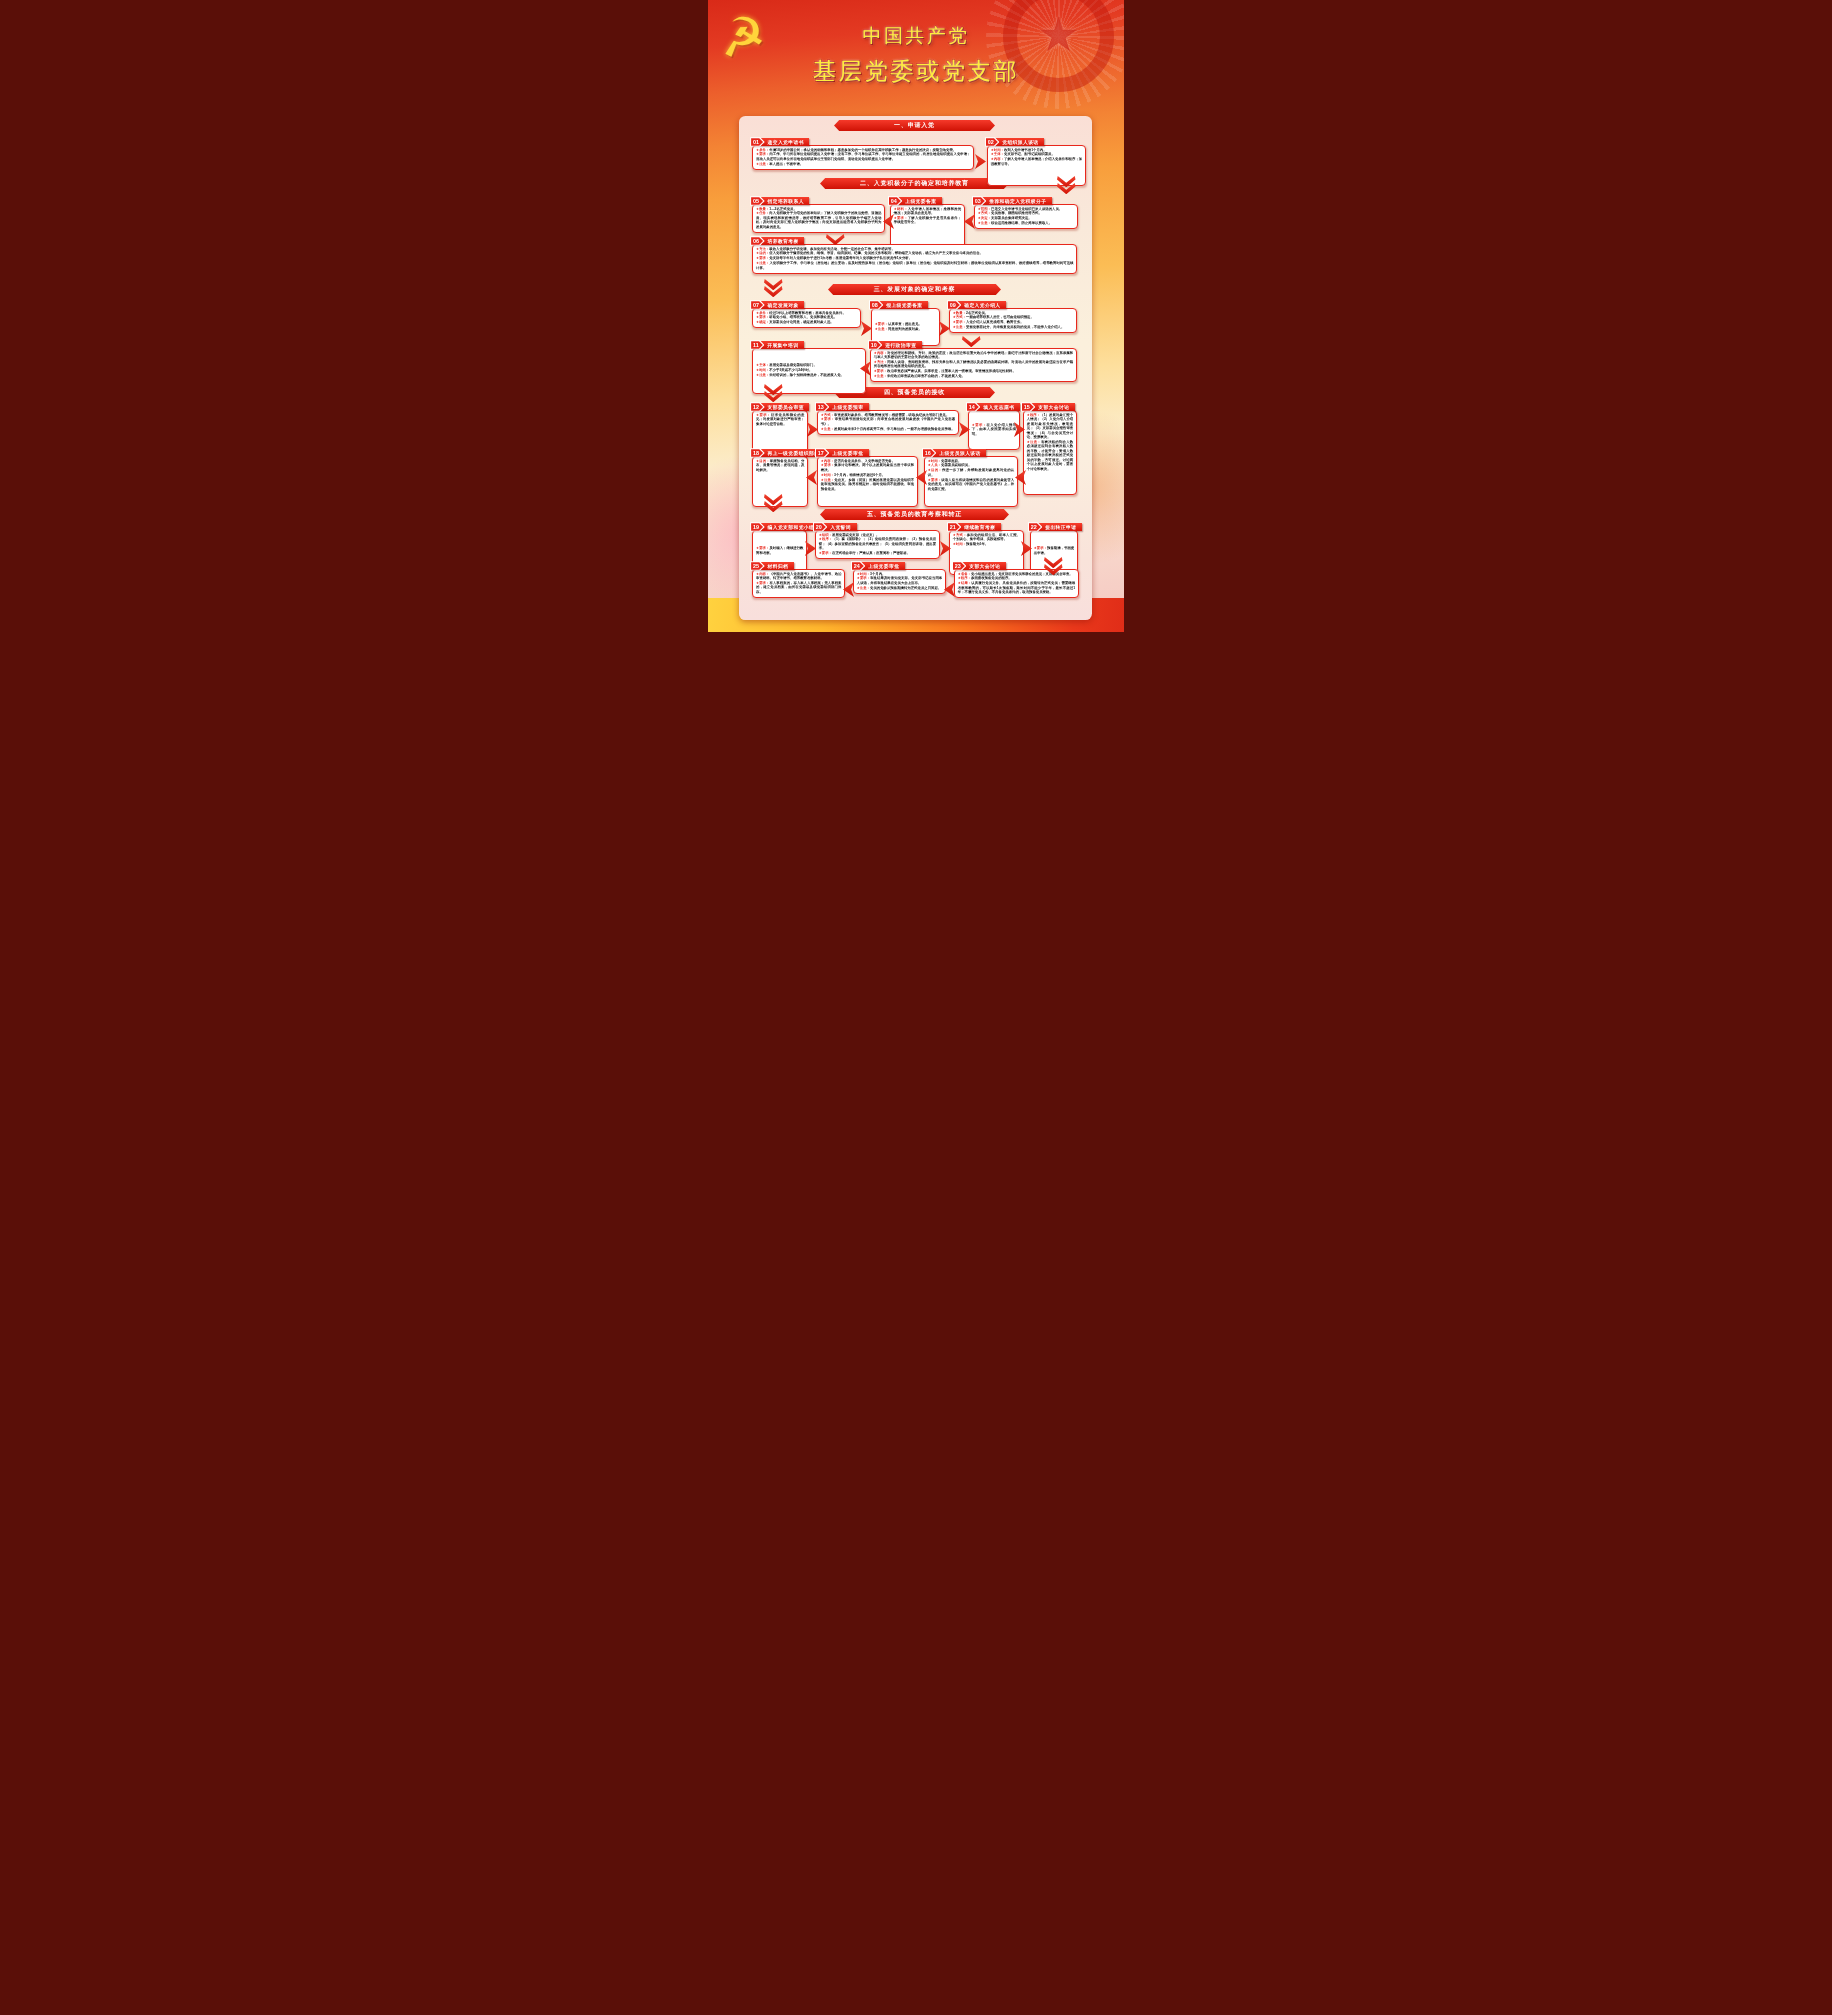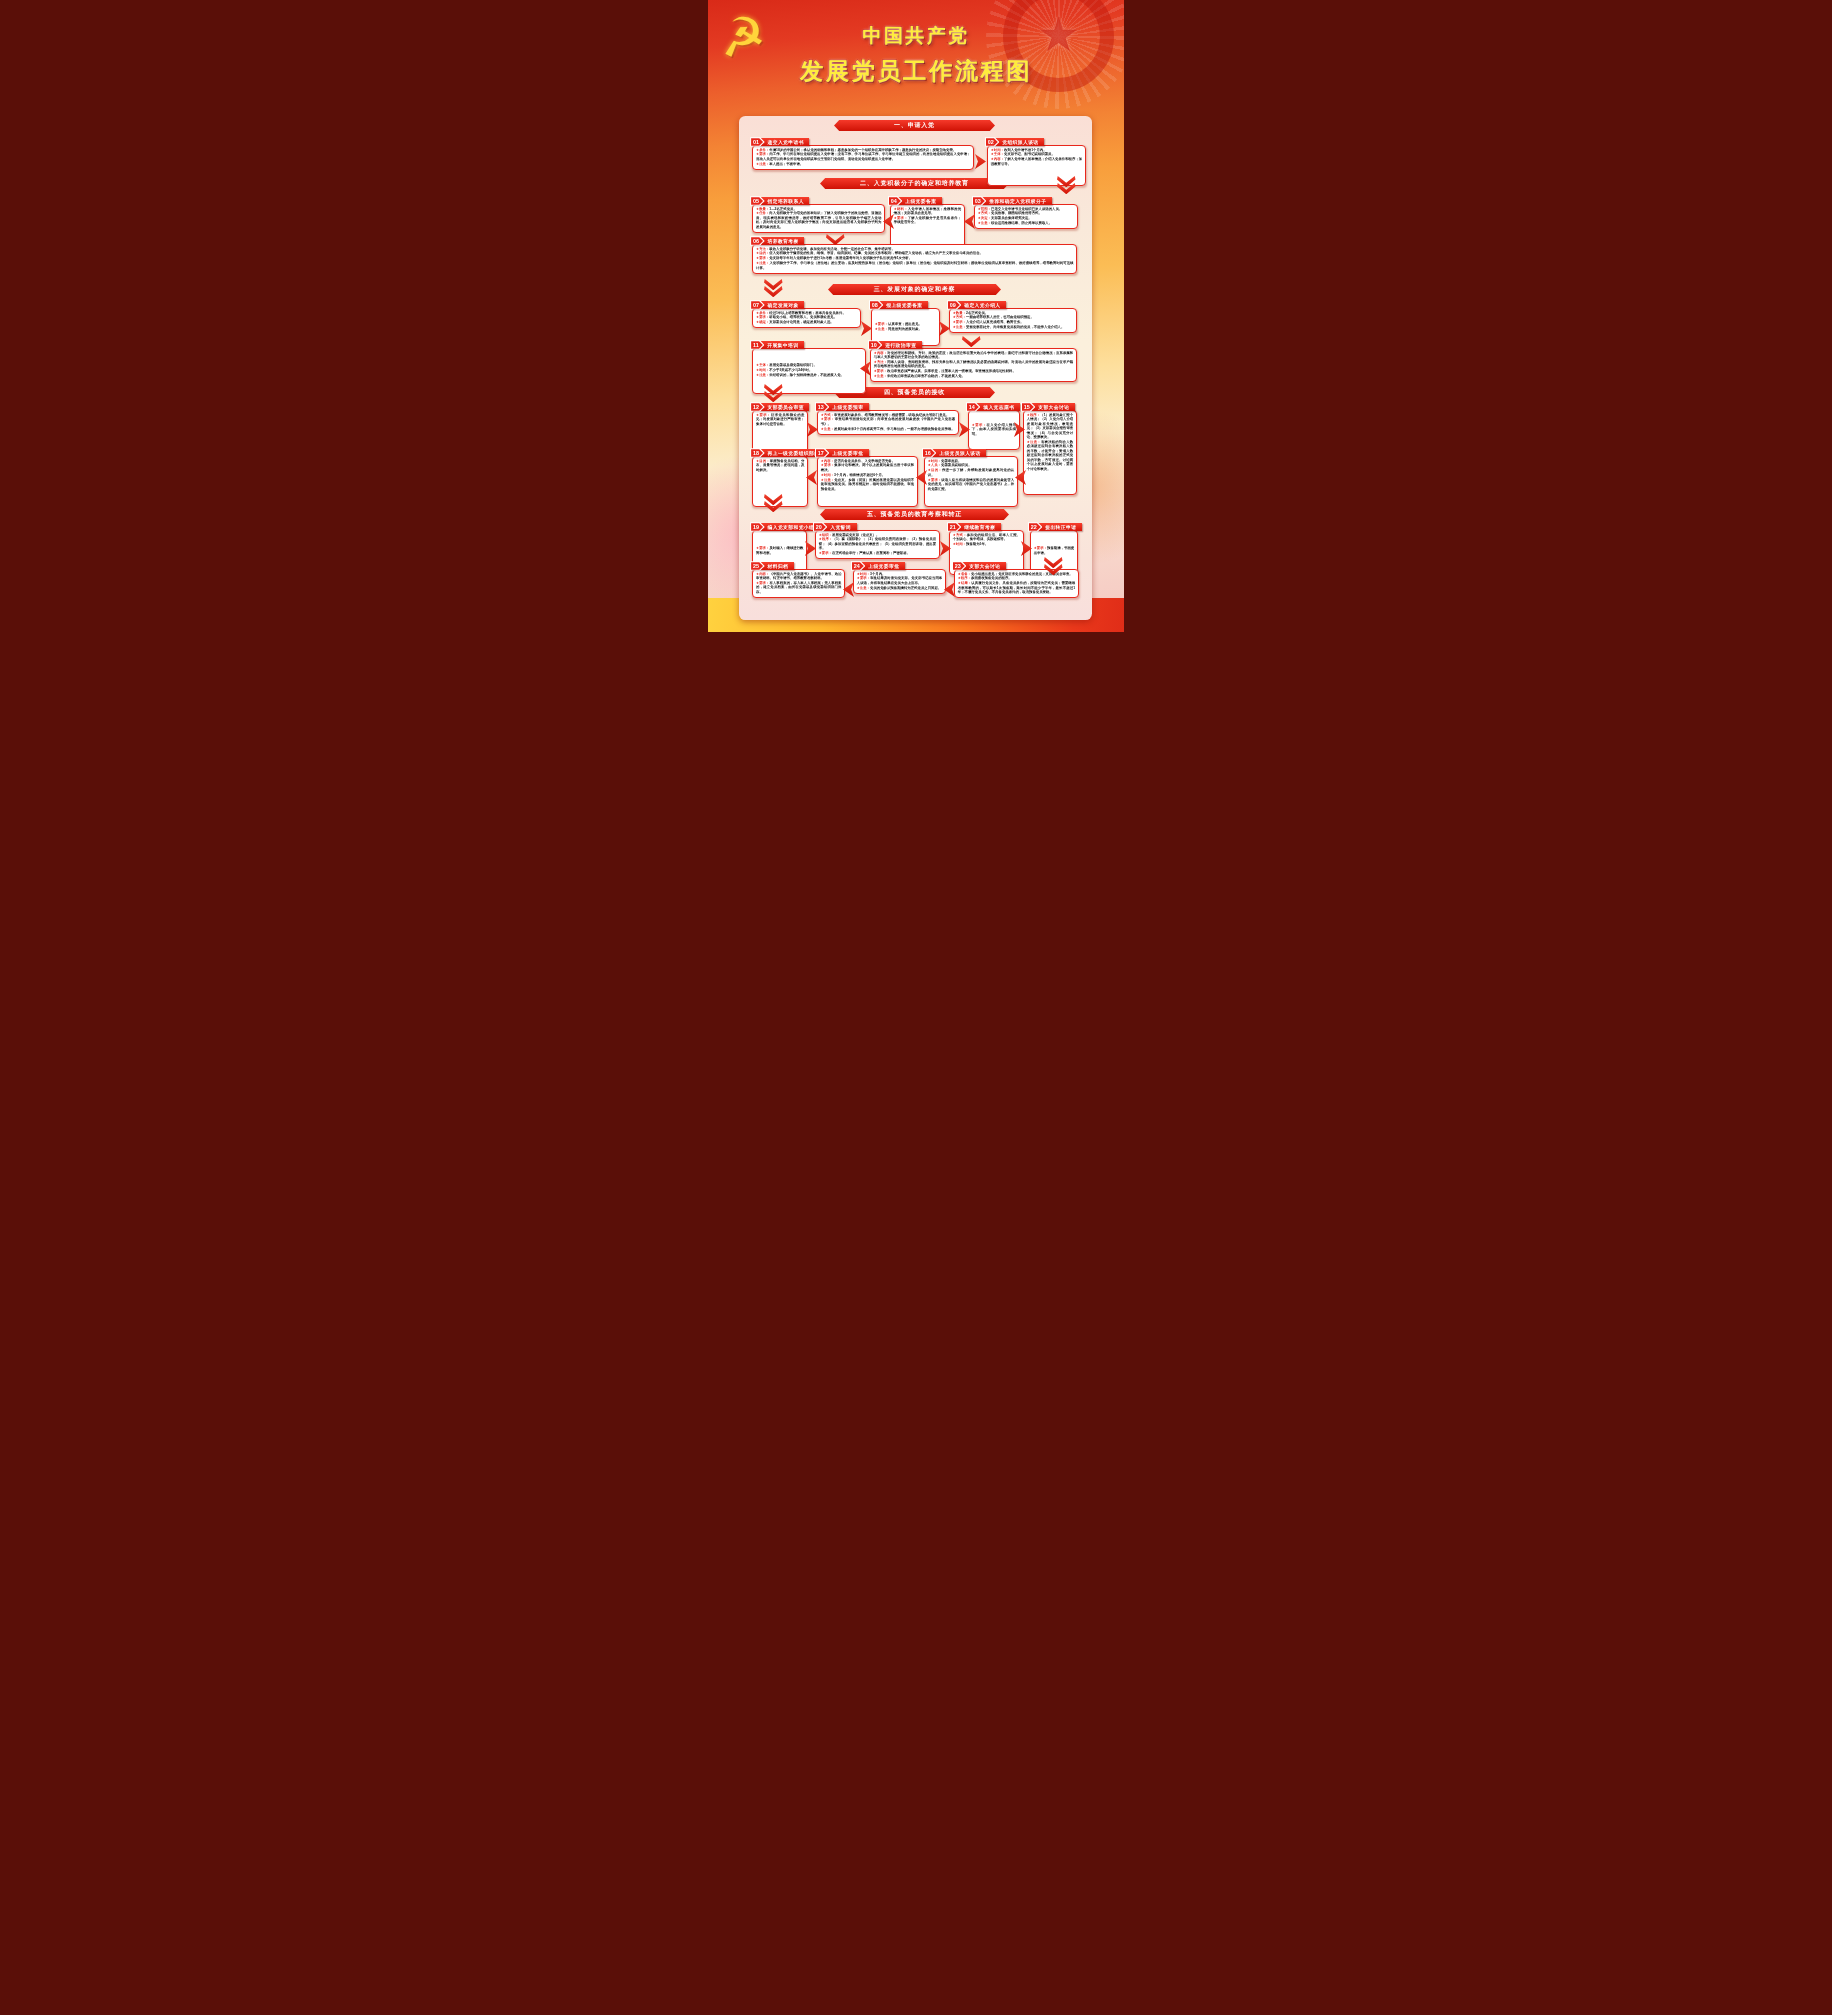--- a/index.html
+++ b/index.html
@@ -11,21 +11,21 @@
   .glow-lion{position:absolute;right:-24px;top:395px;width:121px;height:185px;border-radius:50%;
     background:radial-gradient(circle,rgba(238,140,70,.45),transparent 70%);}
   .sunburst{position:absolute;left:278px;top:-36px;width:145px;height:145px;border-radius:50%;
     background:repeating-conic-gradient(rgba(255,255,255,.12) 0 3deg,transparent 3deg 9deg);}
   .sunburst::before{content:"";position:absolute;inset:17px;border-radius:50%;border:14.5px solid rgba(190,22,12,.45);}
   .sunburst .star{position:absolute;top:50%;left:50%;transform:translate(-50%,-56%);font-size:48px;color:rgba(205,30,16,.65);
     text-shadow:0 0 4px rgba(255,255,255,.35);}
   .emblem{position:absolute;left:10.5px;top:10.5px;font-size:52px;line-height:1;color:#ffd43b;transform:rotate(-8deg);
     text-shadow:0 0 5.6px rgba(255,210,60,.9),1.2px 1.6px 1.2px rgba(130,10,0,.55);}
   .title-wrap{position:absolute;left:0;top:23.4px;width:100%;text-align:center;z-index:2;}
-  .t1,.t2{margin:0;font-weight:700;color:#ffec3d;-webkit-text-stroke:1px #b80d04;paint-order:stroke fill;
+  .t1,.t2{margin:0;font-weight:400;color:#ffec3d;-webkit-text-stroke:1px #b80d04;paint-order:stroke fill;
     text-shadow:0 0 2.4px rgba(255,255,255,.85),0.8px 1.2px 0 #8c0a04,1.6px 2.4px 3.2px rgba(110,0,0,.55);letter-spacing:2.4px;}
   .t1{font-size:19px;}
   .t2{font-size:23.4px;margin-top:5.6px;}
   .panel{position:absolute;left:31px;top:116px;width:353px;height:504px;border-radius:6.4px;z-index:3;
     background:linear-gradient(180deg,#fadfd6 0%,#f9e9da 22%,#fbf0dc 45%,#fbeede 68%,#f9e3da 88%,#f8dfdc 100%);
     box-shadow:0 2px 6.4px rgba(140,20,8,.45);}
   .ribbon{position:absolute;height:11px;line-height:11px;text-align:center;color:#fff;font-weight:800;font-size:6px;
     letter-spacing:0.8px;background:linear-gradient(#f5392a,#cf1205);z-index:4;
     clip-path:polygon(0 50%,5.2px 0,calc(100% - 5.2px) 0,100% 50%,calc(100% - 5.2px) 100%,5.2px 100%);
     box-shadow:0 1.2px 1.6px rgba(140,20,8,.35);}
@@ -58,21 +58,21 @@
 
 <div class="poster">
   <div class="glow-pink"></div>
   <div class="glow-lion"></div>
   <div class="sunburst">
     <span class="star">★</span>
   </div>
   <div class="emblem">☭</div>
   <div class="title-wrap">
     <h1 class="t1">中国共产党</h1>
-    <h1 class="t2">发展党员工作流程图</h1>
+    <h1 class="t2">基层党委或党支部</h1>
   </div>
   <div class="panel" id="panel">
       <div class="ribbon" style="left: 95px; top: 4px; width: 161px;">一、申请入党</div>
       <div class="ribbon" style="left: 81px; top: 62px; width: 189px;">二、入党积极分子的确定和培养教育</div>
       <div class="ribbon" style="left: 89px; top: 168px; width: 173px;">三、发展对象的确定和考察</div>
       <div class="ribbon" style="left: 95px; top: 271px; width: 161px;">四、预备党员的接收</div>
       <div class="ribbon" style="left: 81px; top: 393px; width: 189px;">五、预备党员的教育考察和转正</div>
       <div class="fbox" style="left: 13.3px; top: 22px; width: 222px;"><div class="fbox-head">
           <span class="badge-w"><span class="badge">01</span></span>
           <span class="fbox-title">递交入党申请书</span>

